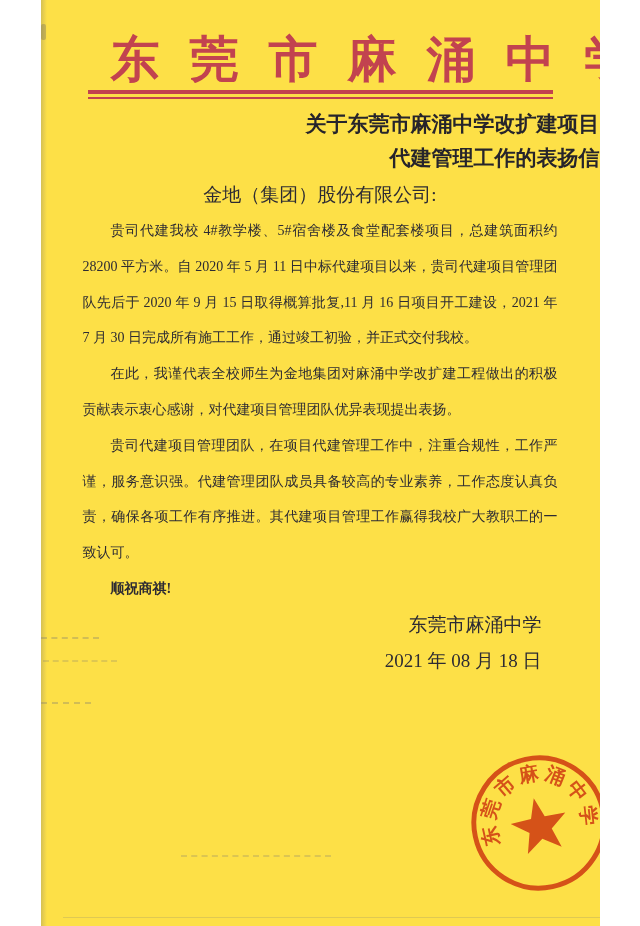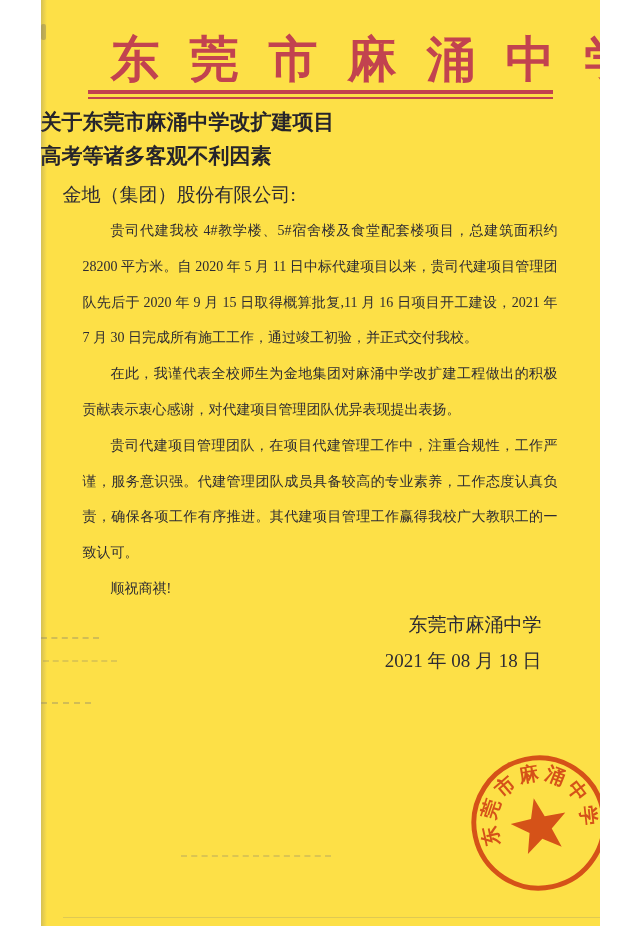--- a/index.html
+++ b/index.html
@@ -16,28 +16,28 @@
     letter-spacing:30px; text-indent:30px;
     color:var(--header-red,#c2434f);
   }
   .header-rule {
     margin:4px 47px 0; height:3px;
     border-top:4px solid var(--header-red,#c2434f);
     border-bottom:2px solid var(--header-red,#c2434f);
   }
   
   .letter-title {
-    margin-top:8px; text-align:left;
-    font-family:Liberation Mono, monospace;
+    margin-top:8px; text-align:right;
+    font-family:Liberation Serif, serif;
     font-weight:bold; font-size:21px; line-height:34px; color:#26242b;
   }
-  .salutation { margin:4px 22px 0; font-size:19px; line-height:32px; }
+  .salutation { margin:4px 52px 0; font-size:19px; line-height:32px;text-align:center; }
   .body-block { margin:2px 42px 0; font-size:14px; line-height:35.8px; text-align:justify; }
   .body-block p { margin:0; text-indent:2em; }
-  .closing { text-indent:2em; }
+  .closing { text-indent:2em;font-weight:bold; }
   .signature-block {
     margin:0 58px 0 0; text-align:right;
     font-size:19px; line-height:35.8px;
   }
   
   .seal {
     position:absolute; left:428px; top:753px; width:140px; height:140px;
     transform:rotate(-12deg); opacity:.88; mix-blend-mode:multiply;
     pointer-events:none;
   }
@@ -67,21 +67,21 @@
   <div class="dash-mark" style="left:2px; top:660px; width:74px; opacity:.7;"></div>
   <div class="dash-mark" style="left:0; top:702px; width:50px;"></div>
   <div class="dash-mark" style="left:140px; top:855px; width:150px; opacity:.8;"></div>
   <div class="bottom-line"></div>
 
   <div class="school-header">东莞市麻涌中学</div>
   <div class="header-rule"></div>
 
   <div class="letter-title">
     <div>关于东莞市麻涌中学改扩建项目</div>
-    <div>高考等诸多客观不利因素</div>
+    <div>代建管理工作的表扬信</div>
   </div>
 
   <div class="salutation">金地（集团）股份有限公司:</div>
 
   <div class="body-block">
     <p>贵司代建我校 4#教学楼、5#宿舍楼及食堂配套楼项目，总建筑面积约 28200 平方米。自 2020 年 5 月 11 日中标代建项目以来，贵司代建项目管理团队先后于 2020 年 9 月 15 日取得概算批复,11 月 16 日项目开工建设，2021 年 7 月 30 日完成所有施工工作，通过竣工初验，并正式交付我校。</p>
     <p>在此，我谨代表全校师生为金地集团对麻涌中学改扩建工程做出的积极贡献表示衷心感谢，对代建项目管理团队优异表现提出表扬。</p>
     <p>贵司代建项目管理团队，在项目代建管理工作中，注重合规性，工作严谨，服务意识强。代建管理团队成员具备较高的专业素养，工作态度认真负责，确保各项工作有序推进。其代建项目管理工作赢得我校广大教职工的一致认可。</p>
     <p class="closing">顺祝商祺!</p>
   </div>

